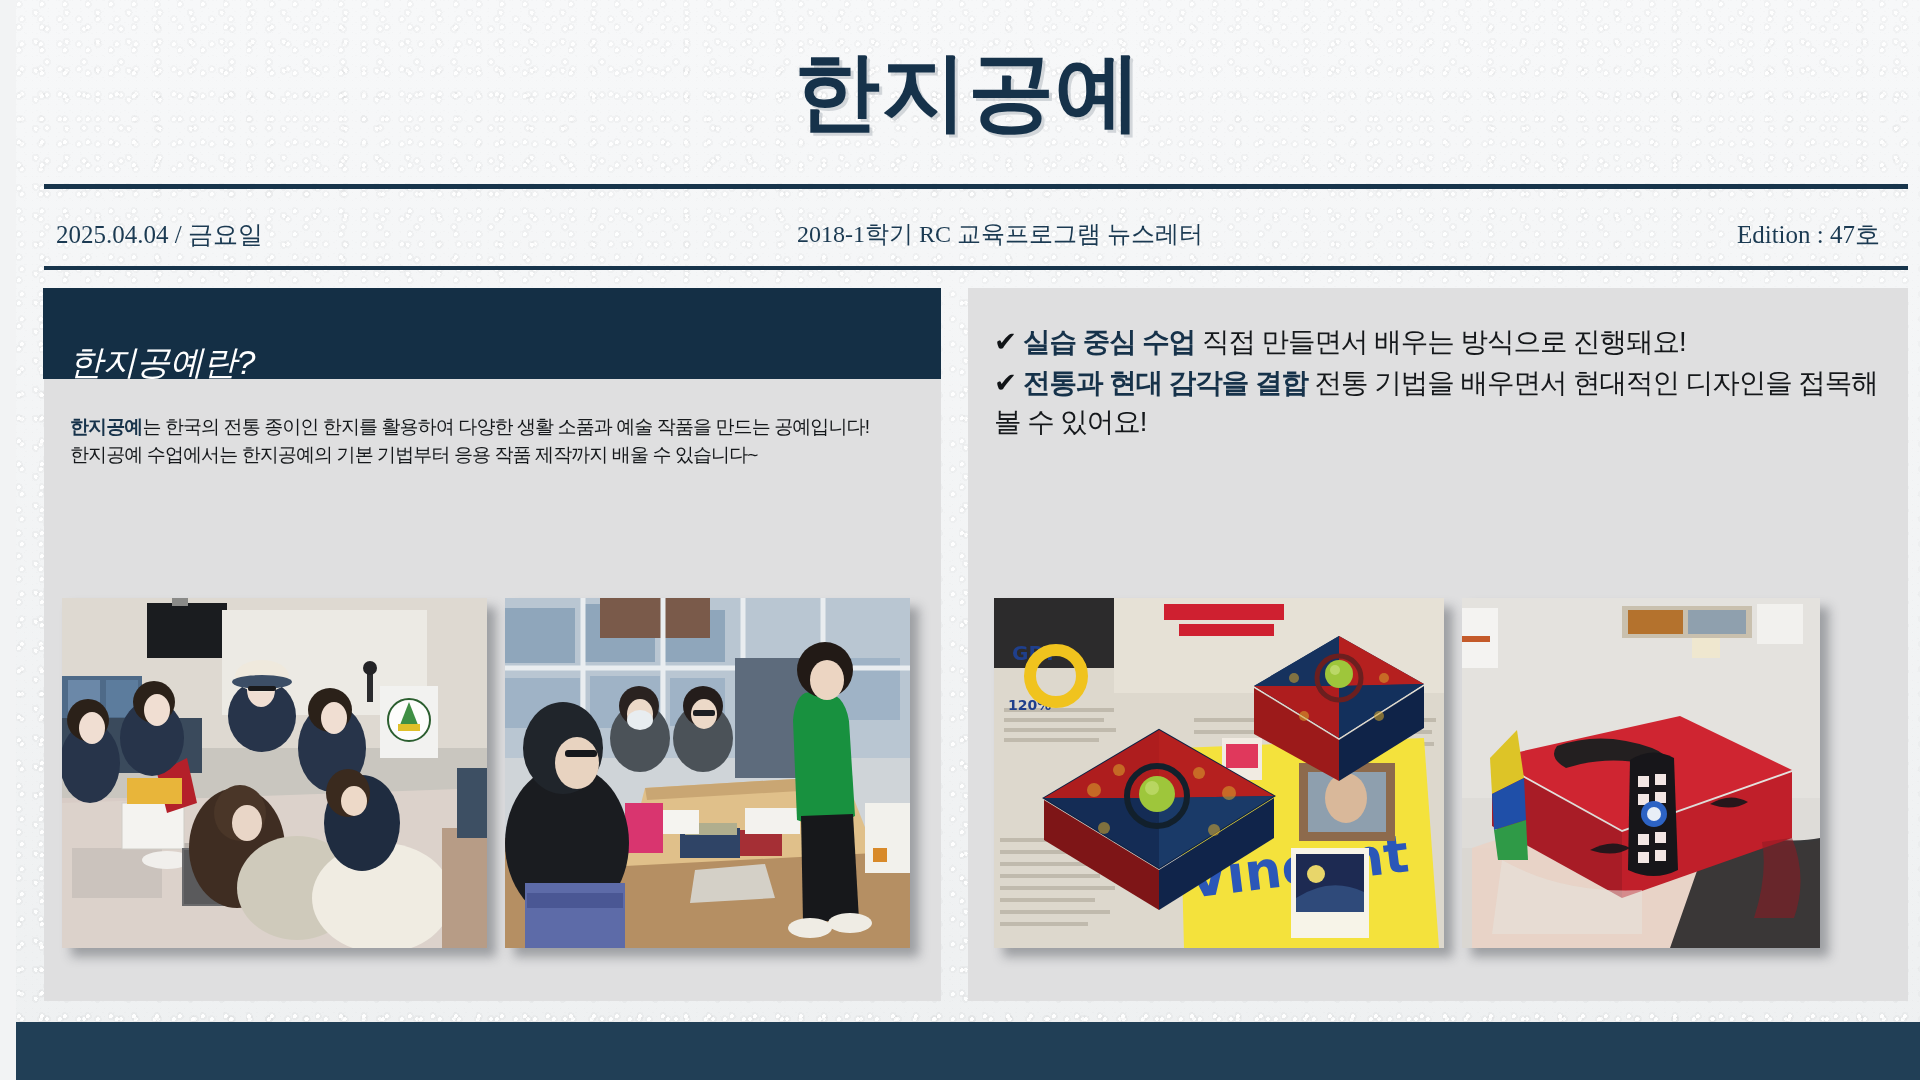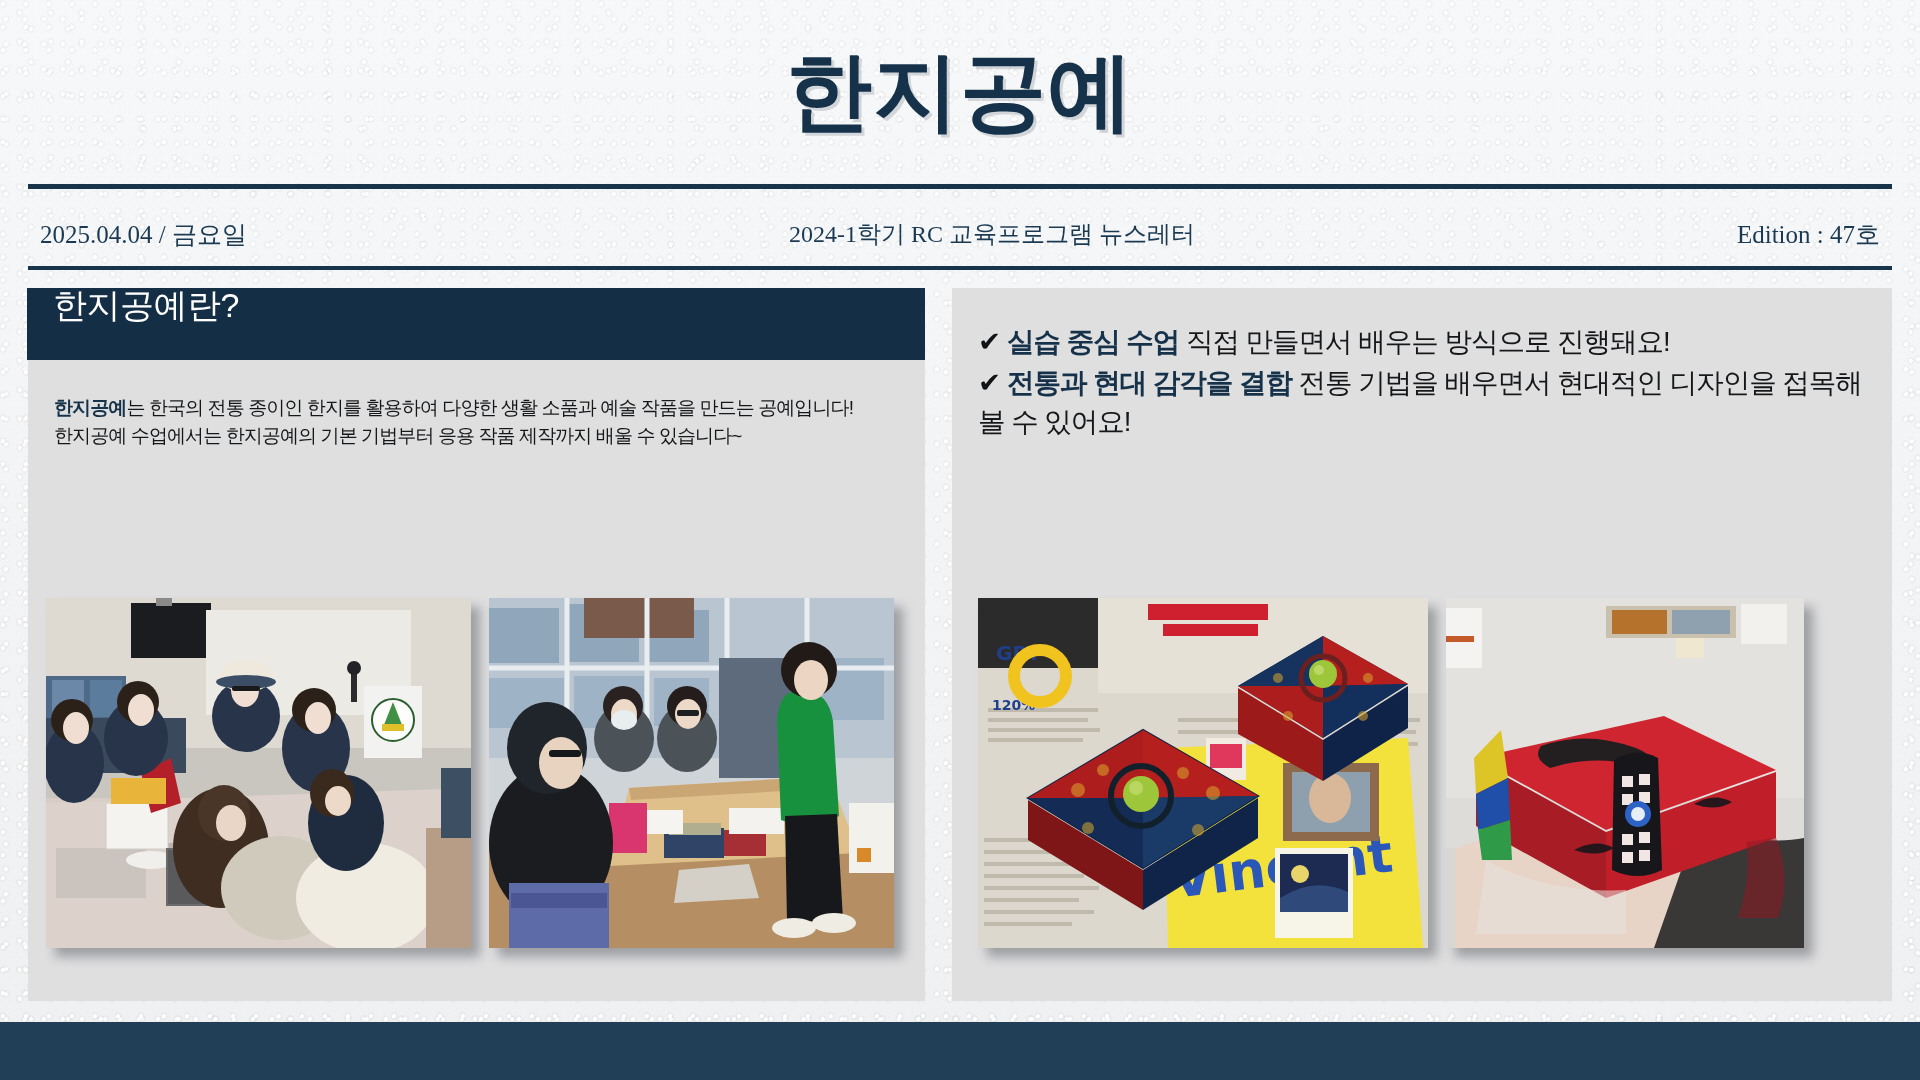--- a/index.html
+++ b/index.html
@@ -23,20 +23,21 @@
     background-color: #f4f5f6;
     background-image:
       radial-gradient(circle at 12% 18%, rgba(255,255,255,0.95) 0 2px, rgba(0,0,0,0.025) 2px 4px, transparent 4px),
       radial-gradient(circle at 63% 44%, rgba(255,255,255,0.9) 0 2px, rgba(0,0,0,0.022) 2px 4px, transparent 4px),
       radial-gradient(circle at 31% 77%, rgba(255,255,255,0.9) 0 2px, rgba(0,0,0,0.02) 2px 4px, transparent 4px),
       radial-gradient(circle at 84% 88%, rgba(255,255,255,0.9) 0 2px, rgba(0,0,0,0.022) 2px 4px, transparent 4px),
       linear-gradient(115deg, rgba(0,0,0,0.015) 0 1px, transparent 1px 7px),
       linear-gradient(200deg, rgba(0,0,0,0.012) 0 1px, transparent 1px 9px),
       linear-gradient(#f7f8f9, #eef0f1);
     background-size: 23px 23px, 31px 29px, 19px 25px, 37px 33px, 8px 8px, 11px 11px, 100% 100%;
+    margin-left: 16px;
   }
 
   
   #masthead-title {
     position: absolute;
     left: 0; right: 0;
     top: 48px;
     text-align: center;
     font-family: "DejaVu Sans", sans-serif;
     font-weight: 700;
@@ -77,25 +78,26 @@
   
   .panel {
     position: absolute;
     background: #dfdfe0;
     top: 288px;
   }
   #panel-left  { left: 28px;  width: 897px;  height: 713px; }
   #panel-right { left: 952px; width: 940px;  height: 713px; }
 
   .panel-head {
-    height: 72px;
+    height: 91px;
     background: #142f45;
     display: flex;
-    align-items: flex-start;
+    align-items: flex-end;
     padding: 0 0 0 26px;
+    font-style: italic;
   }
   #panel-left .panel-head  { margin: 0 0 0 -1px; width: 898px; }
   #panel-right .panel-head { width: 940px; }
 
   .panel-head-title {
     color: #ffffff;
     font-size: 34px;
     font-weight: 400;
     letter-spacing: -0.5px;
     line-height: 1;
@@ -174,21 +176,21 @@
 <body>
 
 <div id="page">
 
   <div id="masthead-title">한지공예</div>
 
   <div class="rule" id="rule-top"></div>
 
   <div id="meta-row">
     <div id="meta-left">2025.04.04 / 금요일</div>
-    <div id="meta-center">2024-1학기 RC 교육프로그램 뉴스레터</div>
+    <div id="meta-center">2018-1학기 RC 교육프로그램 뉴스레터</div>
     <div id="meta-right">Edition : 47호</div>
   </div>
 
   <div class="rule" id="rule-bottom"></div>
 
   <div class="panel" id="panel-left">
     <div class="panel-head">
       <span class="panel-head-title">한지공예란?</span>
     </div>
     <div class="panel-body">

